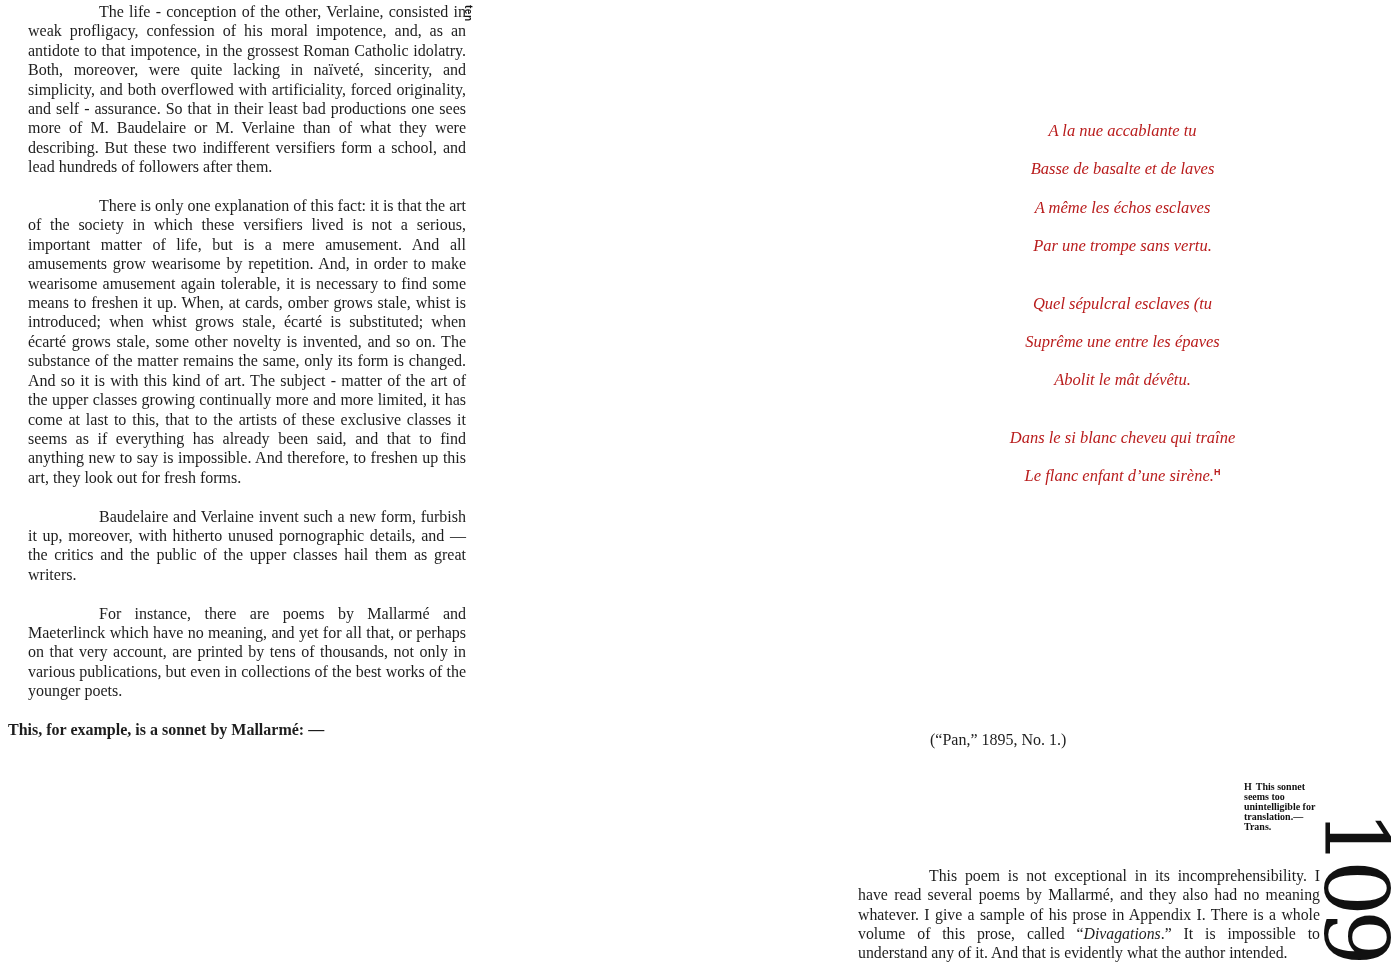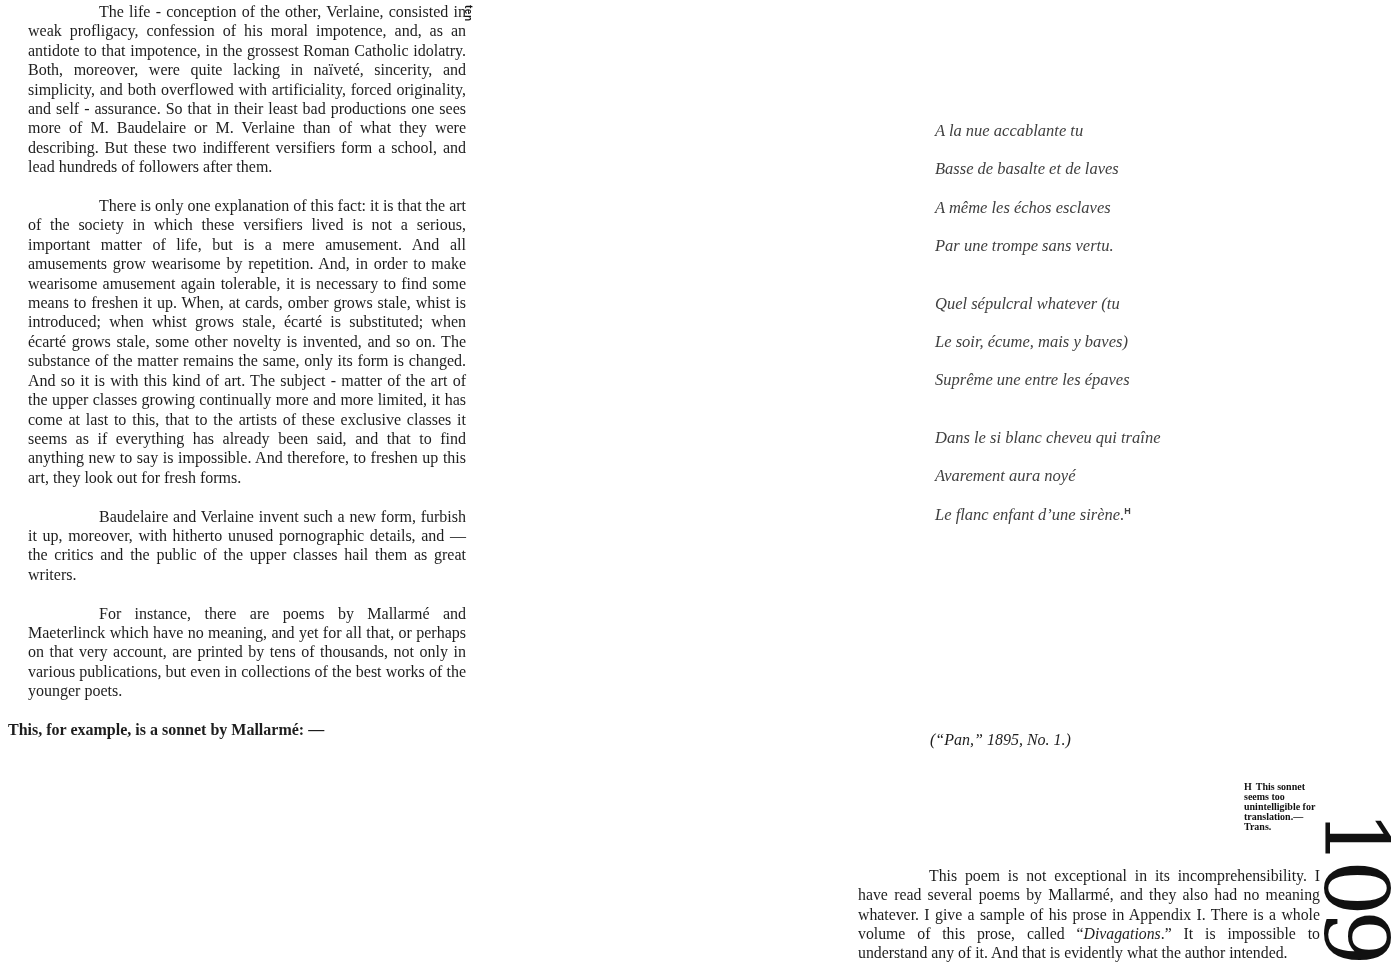--- a/index.html
+++ b/index.html
@@ -50,41 +50,40 @@
     letter-spacing: 0.5px;
     color: #111111;
   }
 
   
   .poem {
     position: absolute;
     left: 935px;
     top: 112px;
     width: 375px;
-    text-align: left;
+    text-align: center;
     font-style: italic;
     font-size: 16.5px;
-    color: #404040;
+    color: #b91c1c;
   }
   .stanza { margin: 0 0 19px 0; }
   .poem-line { line-height: 38.4px; white-space: nowrap; }
   .note-ref {
     font-family: "Liberation Sans", sans-serif;
     font-style: normal;
     font-weight: 700;
     font-size: 9px;
     vertical-align: super;
     line-height: 0;
   }
 
   .attribution {
     position: absolute;
     left: 930px;
     top: 731px;
-    font-style: italic;
     font-size: 16px;
   }
 
   
   .footnote {
     position: absolute;
     left: 1244px;
     top: 782px;
     width: 82px;
     font-family: Liberation Serif, serif;
@@ -138,27 +137,26 @@
   <div class="chapter-marker">ten</div>
 
   <div class="poem">
       <div class="stanza">
         <div class="poem-line">A la nue accablante tu</div>
         <div class="poem-line">Basse de basalte et de laves</div>
         <div class="poem-line">A même les échos esclaves</div>
         <div class="poem-line">Par une trompe sans vertu.</div>
       </div>
       <div class="stanza">
-        <div class="poem-line">Quel sépulcral whatever (tu</div>
-        <div class="poem-line">Le soir, écume, mais y baves)</div>
+        <div class="poem-line">Quel sépulcral esclaves (tu</div>
         <div class="poem-line">Suprême une entre les épaves</div>
+        <div class="poem-line">Abolit le mât dévêtu.</div>
       </div>
       <div class="stanza">
         <div class="poem-line">Dans le si blanc cheveu qui traîne</div>
-        <div class="poem-line">Avarement aura noyé</div>
         <div class="poem-line">Le flanc enfant d’une sirène.<sup class="note-ref">H</sup></div>
       </div>
     </div>
 
   <div class="attribution">(“Pan,” 1895, No. 1.)</div>
 
   <div class="footnote">
     <span class="fn-marker">H</span><span>This sonnet seems too unintelligible for translation.—Trans.</span>
   </div>
 

